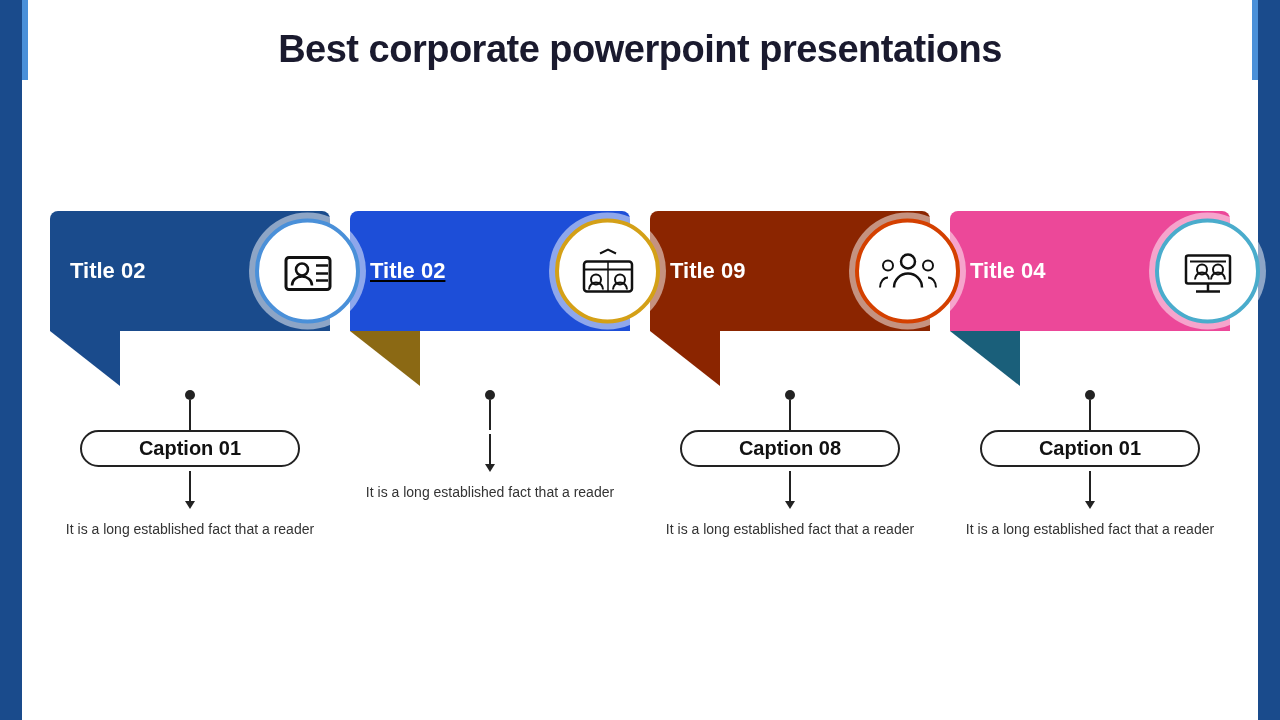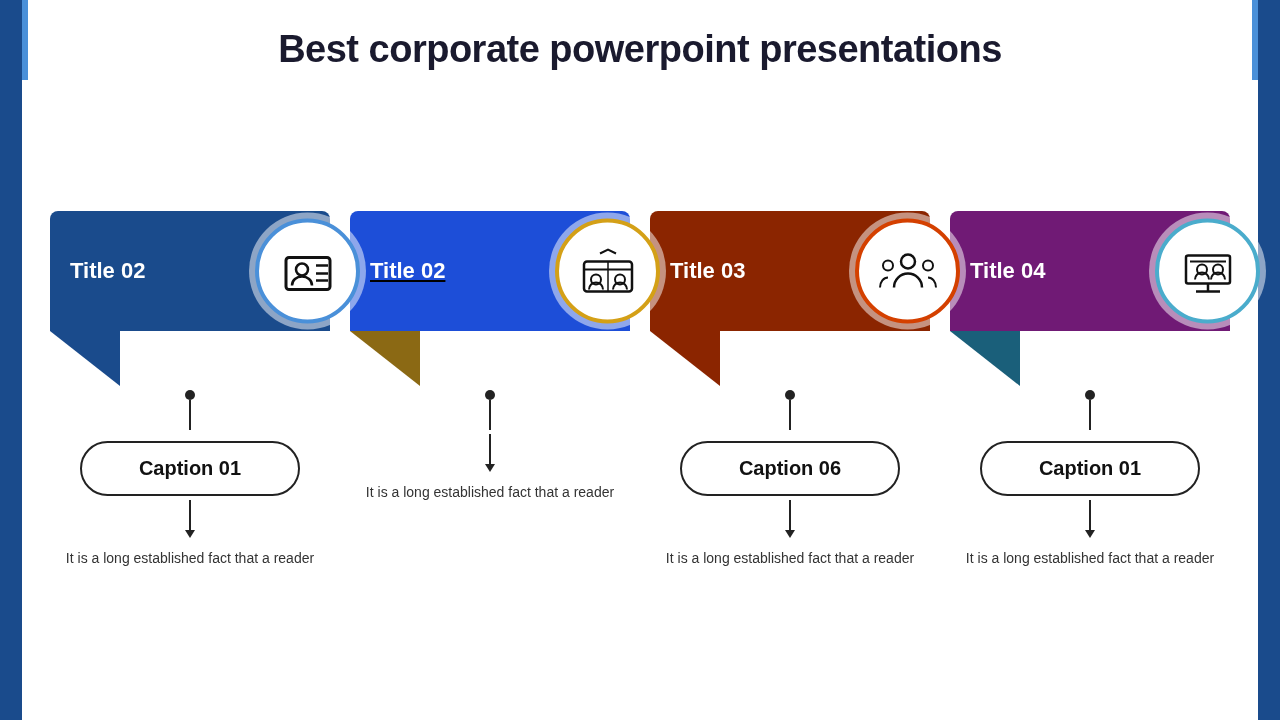--- a/index.html
+++ b/index.html
@@ -129,21 +129,21 @@
     .card-1 .icon-circle { border: 4px solid #4a90d9; }
 
     .card-2 .card-banner { background: #1d4ed8; text-decoration: underline; }
     .card-2 .card-triangle { border-top: 55px solid #8b6914; }
     .card-2 .icon-circle { border: 4px solid #d4a017; }
 
     .card-3 .card-banner { background: #8b2500; }
     .card-3 .card-triangle { border-top: 55px solid #8b2500; }
     .card-3 .icon-circle { border: 4px solid #d44000; }
 
-    .card-4 .card-banner { background: #701a75; }
+    .card-4 .card-banner { background: #ec4899; }
     .card-4 .card-triangle { border-top: 55px solid #1a5f7a; }
     .card-4 .icon-circle { border: 4px solid #4aaccc; }
 
     
     .connector {
       display: flex;
       flex-direction: column;
       align-items: center;
       margin-top: 4px;
     }
@@ -163,27 +163,27 @@
       height: 0;
       border-left: 5px solid transparent;
       border-right: 5px solid transparent;
       border-top: 8px solid #222;
     }
 
     
     .caption-pill {
       border: 2px solid #222;
       border-radius: 30px;
-      padding: 14px 24px;
+      padding: 5px 24px;
       font-size: 20px;
       font-weight: 600;
       color: #111;
       background: #fff;
       text-align: center;
-      margin-top: 11px;
+      margin-top: 0px;
       width: 220px;
     }
 
     
     .card-desc {
       text-align: left;
       font-size: 14px;
       color: #333;
       margin-top: 10px;
       line-height: 1.5;
@@ -262,39 +262,39 @@
     <div class="connector">
       <div class="connector-line"></div>
       <div class="connector-arrow"></div>
     </div>
     <div class="card-desc">It is a long established fact that a reader</div>
   </div>
 
   <div class="card-col card-3">
     <div class="card-banner-wrapper">
       <div class="card-banner">
-        <span class="banner-title">Title 03</span>
+        <span class="banner-title">Title 09</span>
         <div class="icon-circle">
           <svg class="icon-svg" viewBox="0 0 60 60" fill="none" xmlns="http://www.w3.org/2000/svg">
             <circle cx="30" cy="20" r="7" stroke="#111" stroke-width="2.5" fill="none"></circle>
             <path d="M16 46c0-7.7 6.3-14 14-14s14 6.3 14 14" stroke="#111" stroke-width="2.5" fill="none"></path>
             <circle cx="10" cy="24" r="5" stroke="#111" stroke-width="2" fill="none"></circle>
             <path d="M2 46c0-5.5 3.6-10 8-10" stroke="#111" stroke-width="2" fill="none"></path>
             <circle cx="50" cy="24" r="5" stroke="#111" stroke-width="2" fill="none"></circle>
             <path d="M58 46c0-5.5-3.6-10-8-10" stroke="#111" stroke-width="2" fill="none"></path>
           </svg>
         </div>
       </div>
       <div class="card-triangle"></div>
     </div>
     <div class="connector">
       <div class="connector-dot"></div>
       <div class="connector-line"></div>
     </div>
-    <div class="caption-pill">Caption 06</div>
+    <div class="caption-pill">Caption 08</div>
     <div class="connector">
       <div class="connector-line"></div>
       <div class="connector-arrow"></div>
     </div>
     <div class="card-desc">It is a long established fact that a reader</div>
   </div>
 
   <div class="card-col card-4">
     <div class="card-banner-wrapper">
       <div class="card-banner">

